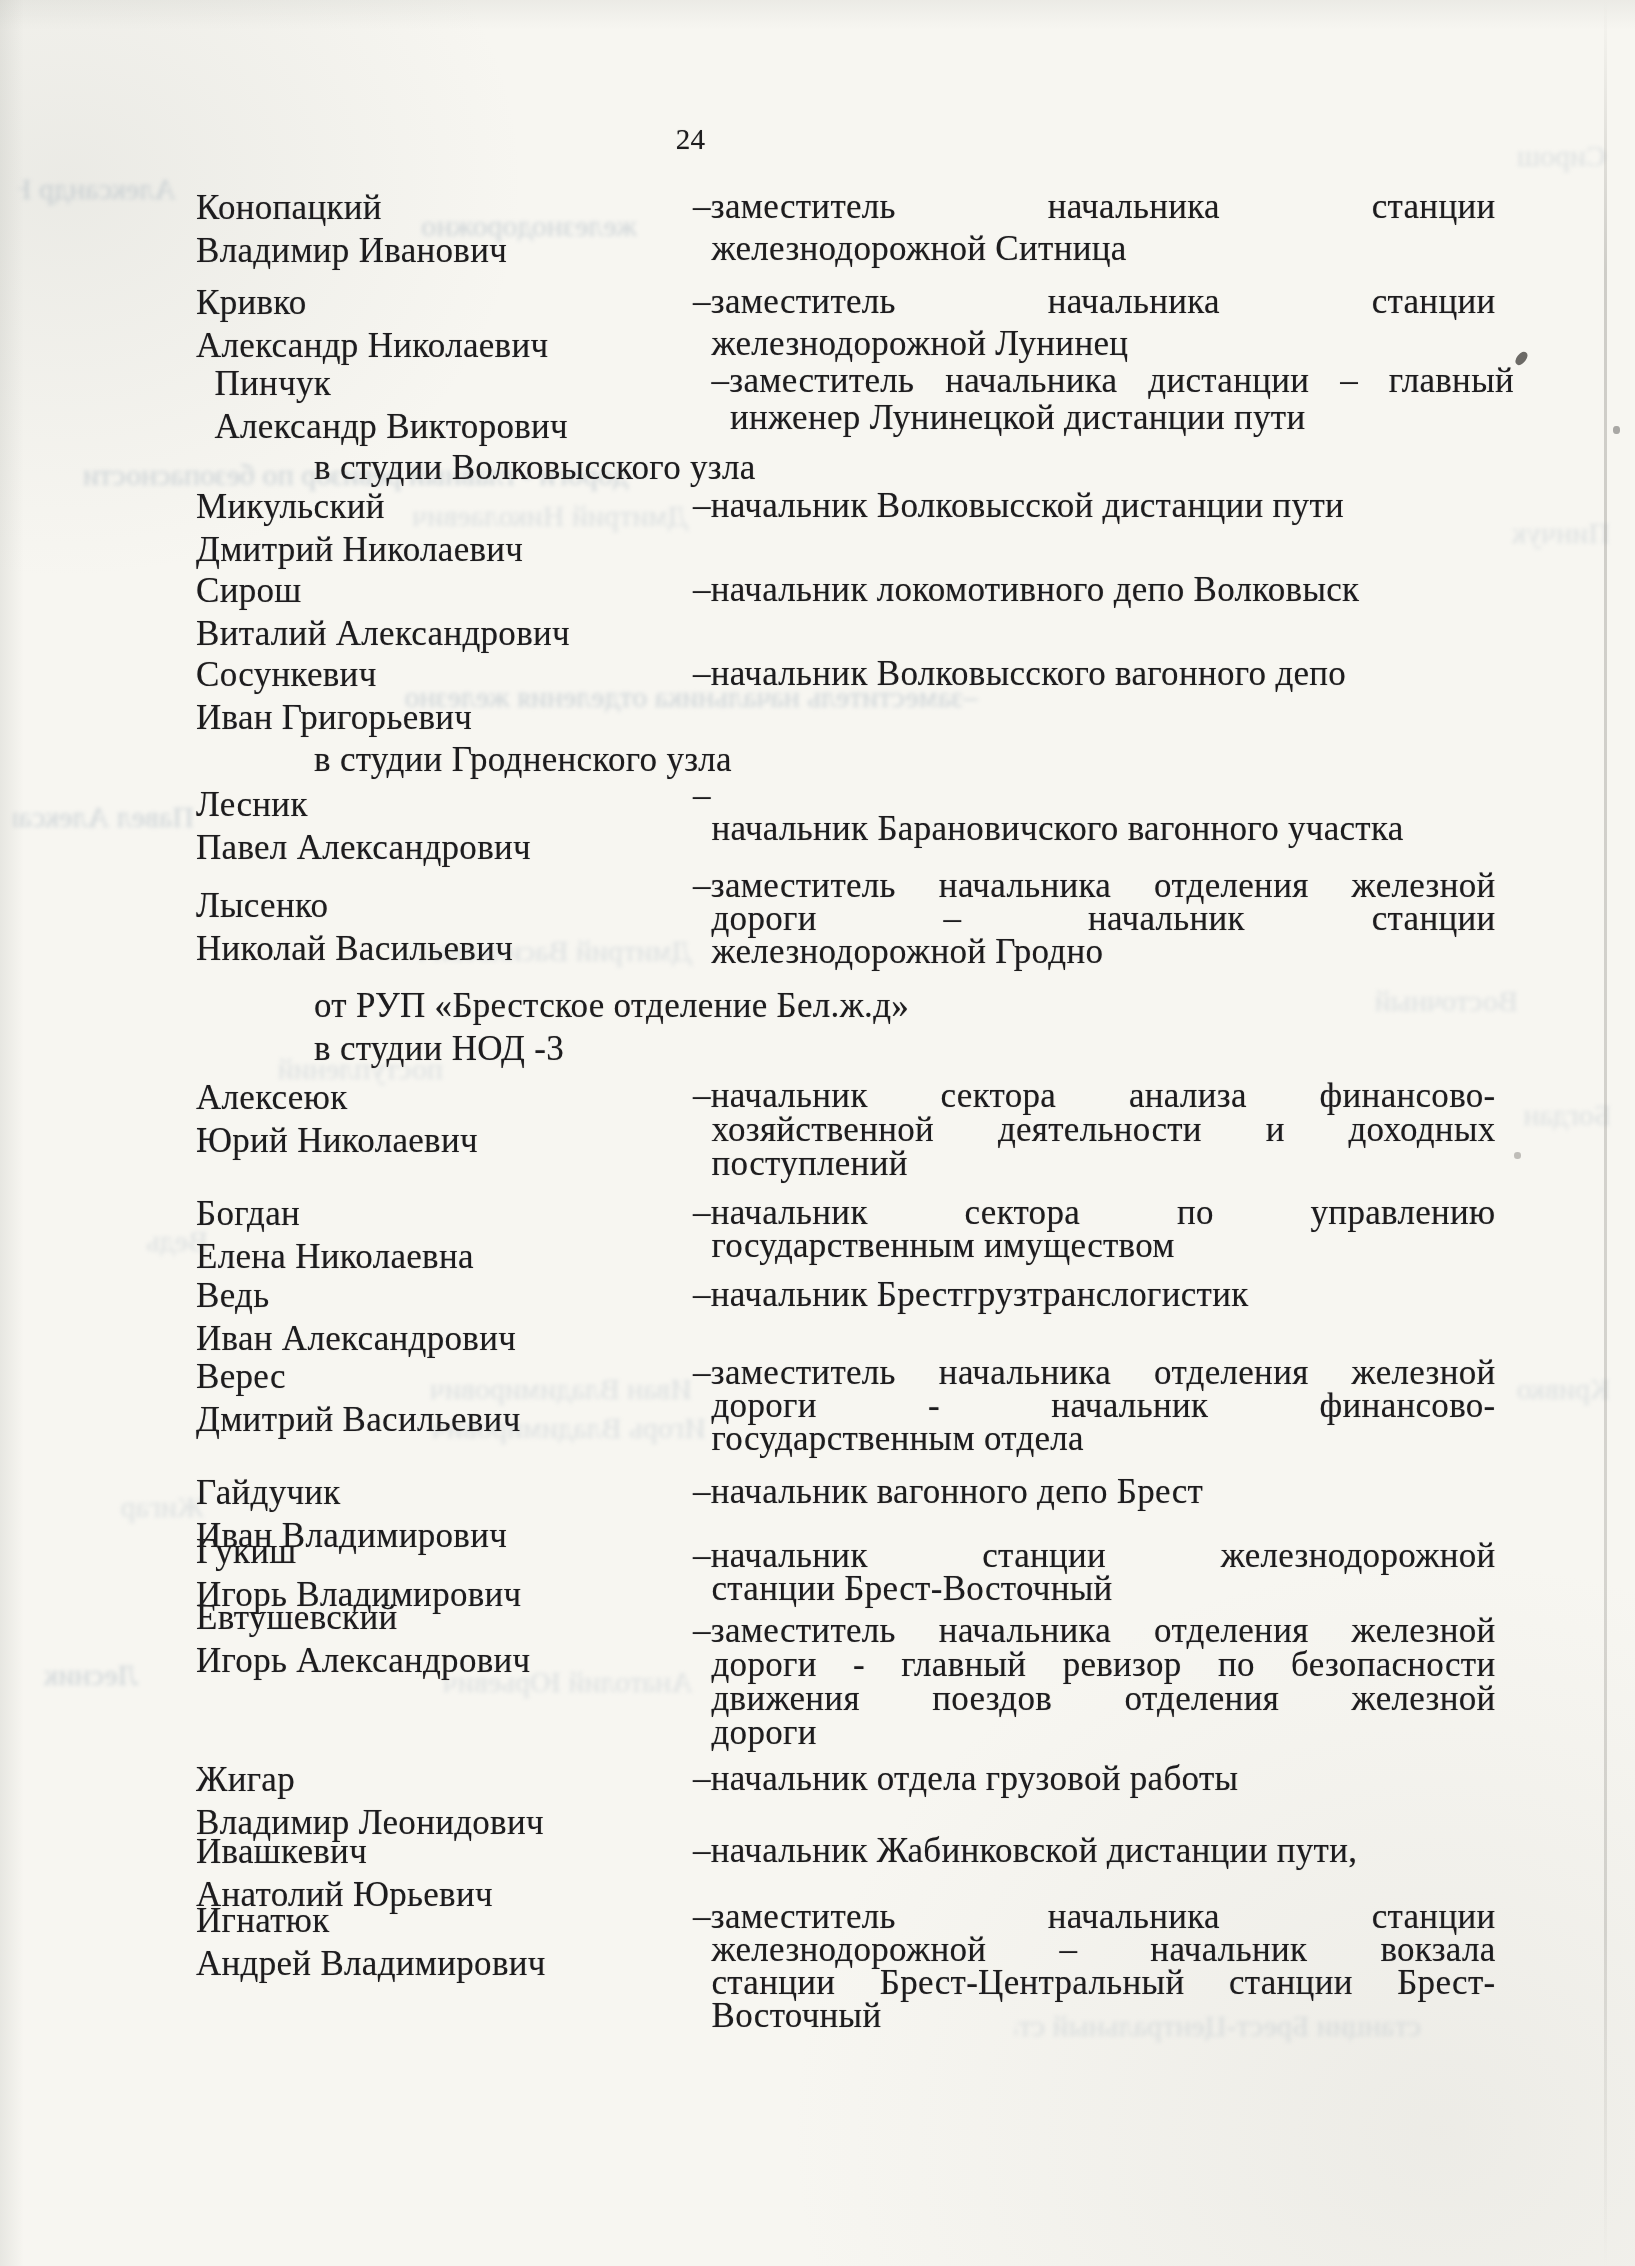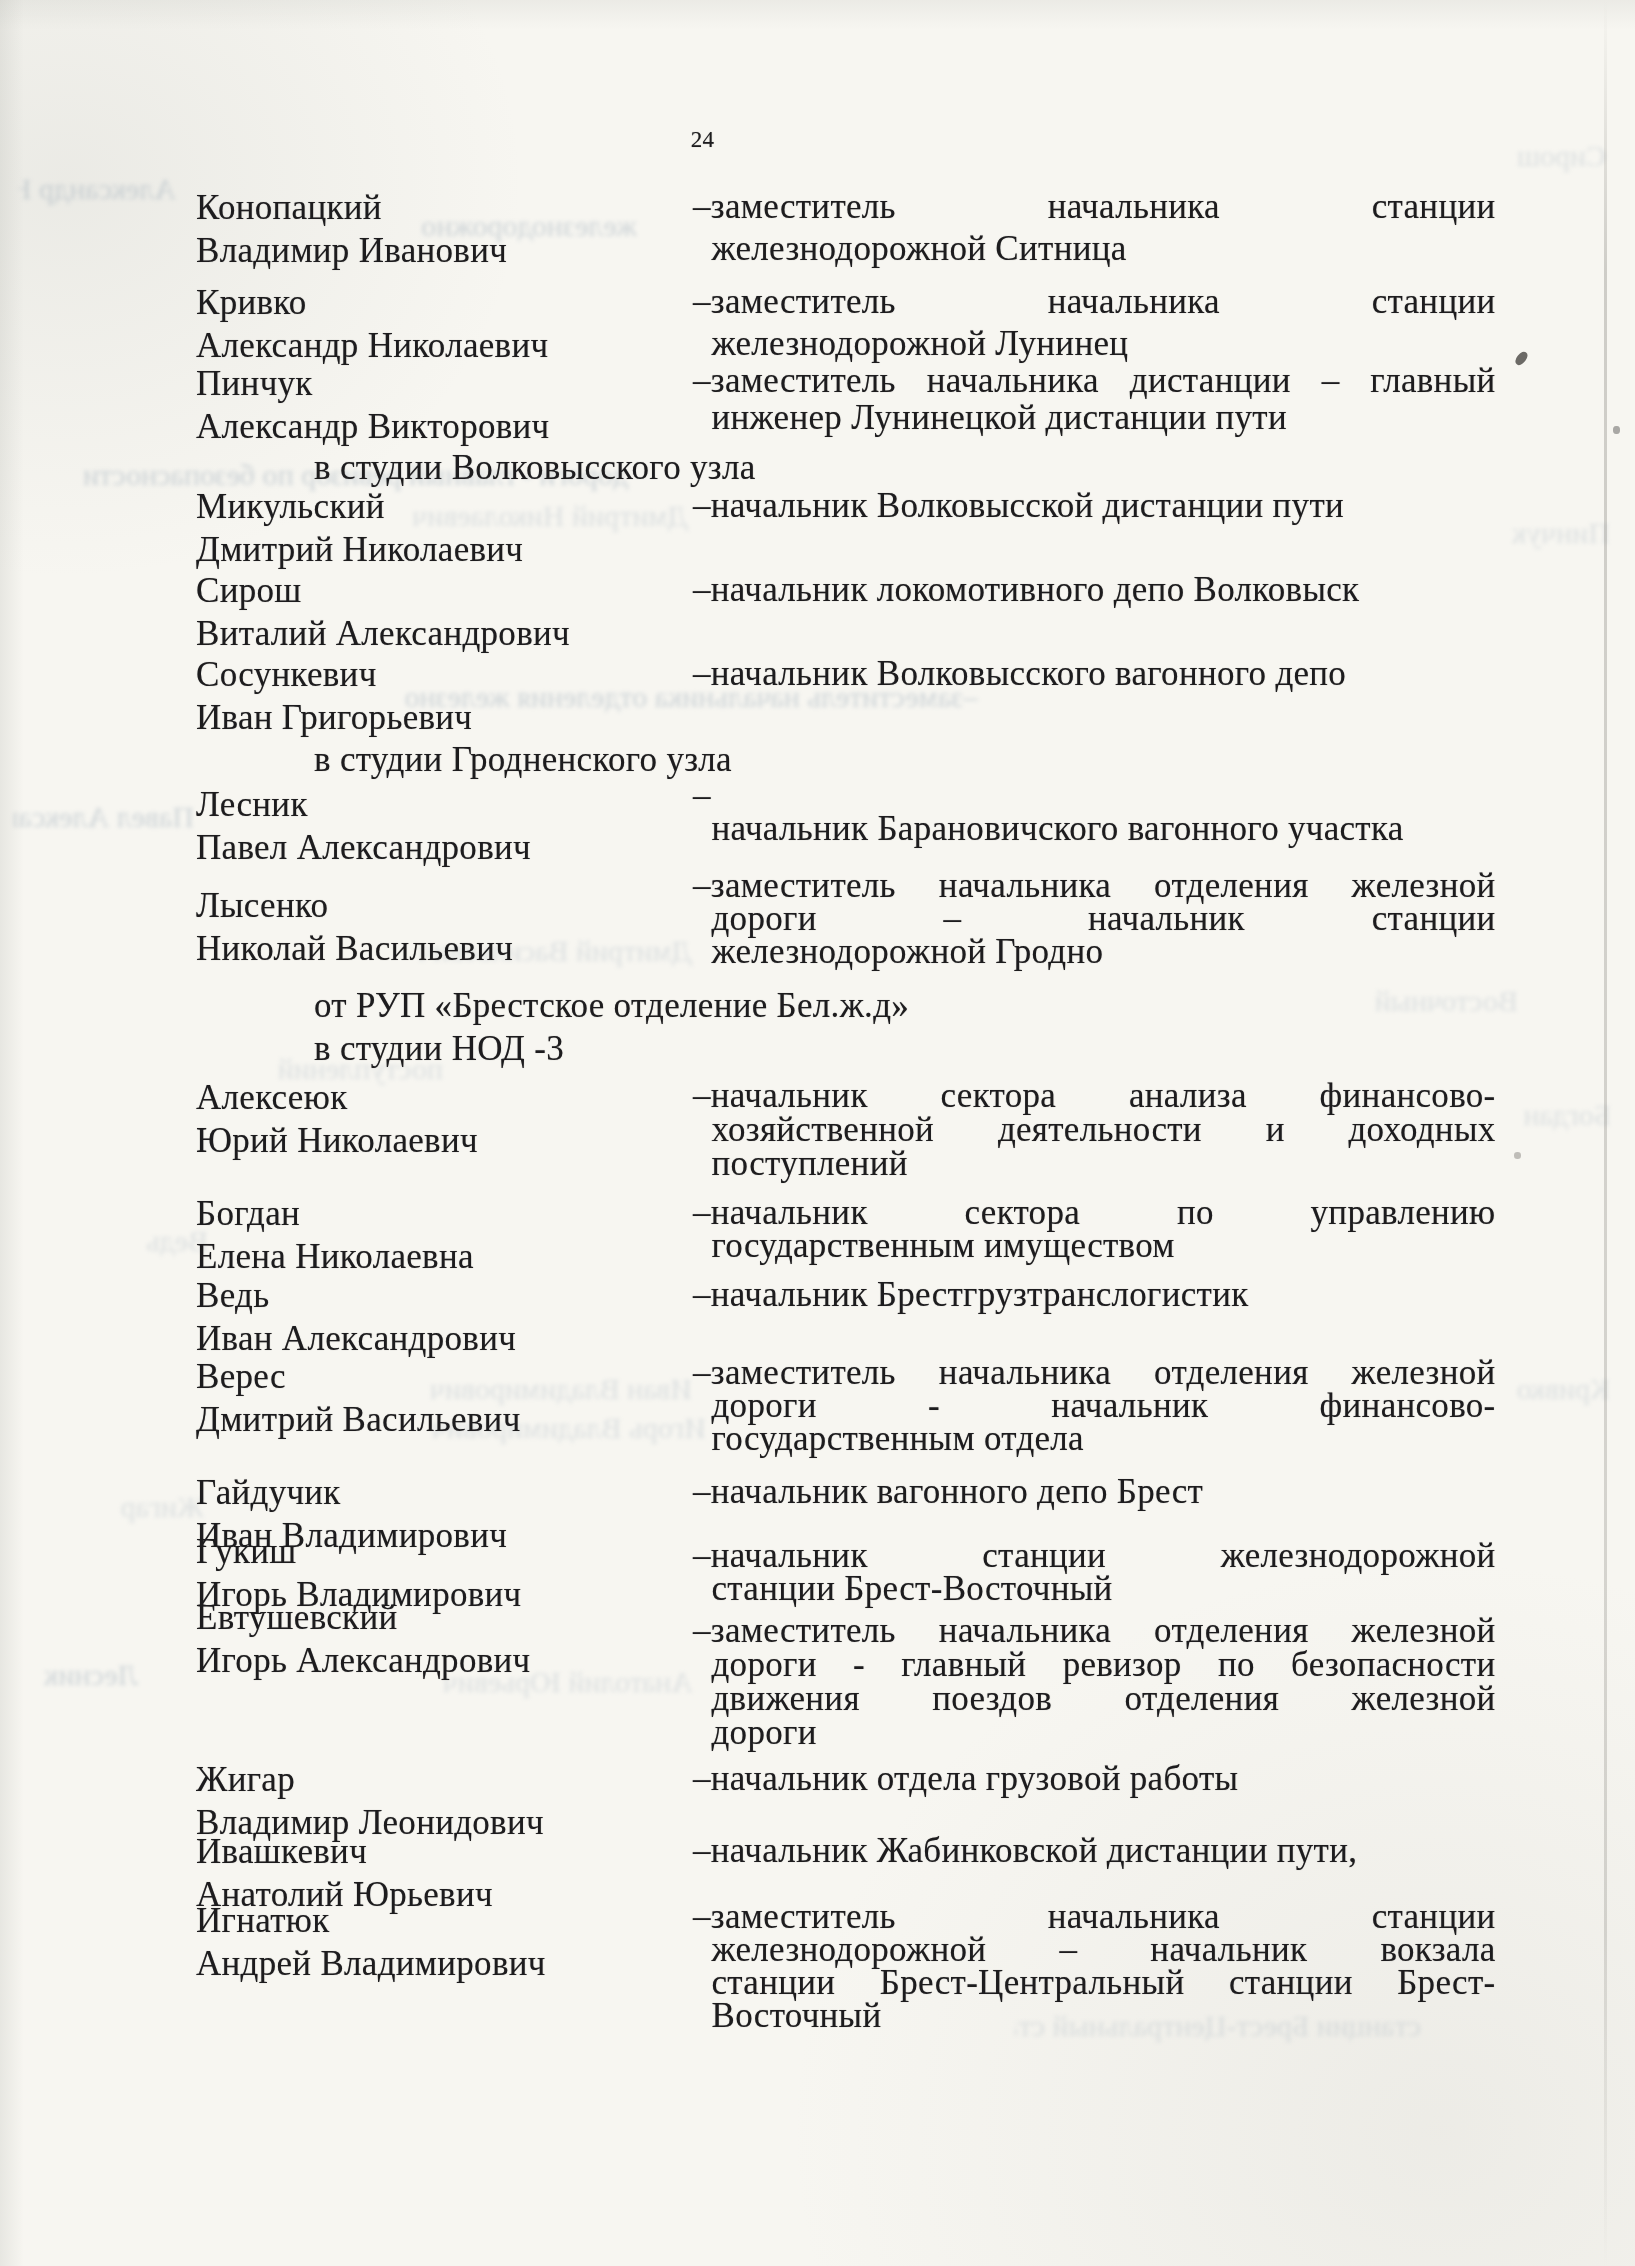--- a/index.html
+++ b/index.html
@@ -12,22 +12,22 @@
     background-image:
       linear-gradient(90deg, rgba(174,176,170,.22), rgba(174,176,170,0) 24px),
       linear-gradient(180deg, rgba(188,190,184,.20), rgba(188,190,184,0) 29.5px),
       radial-gradient(55% 35% at 88% 94%, rgba(200,199,192,.22), rgba(200,199,192,0) 72%),
       radial-gradient(40% 25% at 4% 8%, rgba(180,182,176,.18), rgba(180,182,176,0) 70%);
     font-family:"Liberation Serif","DejaVu Serif",serif;
     color:#1d1c1e;
   }
   .txt{ text-shadow:0 0 0.9px rgba(30,30,32,.45); letter-spacing:0.3px; }
   .pageno{
-    position:absolute; top:118px; left:192px; width:1021px;
-    text-align:center; font-size:23px; line-height:43px;
+    position:absolute; top:118px; left:180px; width:1021px;
+    text-align:center; font-size:29px; line-height:43px;
   }
   .hdr{
     position:absolute; left:314px; width:1255px;
     font-size:35px; line-height:43px;
     text-shadow:0 0 0.9px rgba(30,30,32,.45); letter-spacing:0.3px;
   }
   .entry{
     position:absolute; left:196px; width:1318px;
     display:flex; align-items:flex-start;
     font-size:35px;
@@ -102,21 +102,21 @@
     <div class="entry" style="top: 281px;">
       <div class="names">
         <div class="surname">Кривко</div>
         <div class="given">Александр Николаевич</div>
       </div>
       <div class="position">
         <div class="pos-line stretch">–заместитель начальника станции</div>
         <div class="pos-line">железнодорожной Лунинец</div>
       </div>
     </div>
-    <div class="entry" style="top: 362px;">
+    <div class="entry" style="top: 362px; justify-content: flex-end;">
       <div class="names">
         <div class="surname">Пинчук</div>
         <div class="given">Александр Викторович</div>
       </div>
       <div class="position" style="line-height: 37px;">
         <div class="pos-line stretch">–заместитель начальника дистанции – главный</div>
         <div class="pos-line">инженер Лунинецкой дистанции пути</div>
       </div>
     </div>
     <div class="hdr" style="top: 446px;">в студии Волковысского узла</div>

